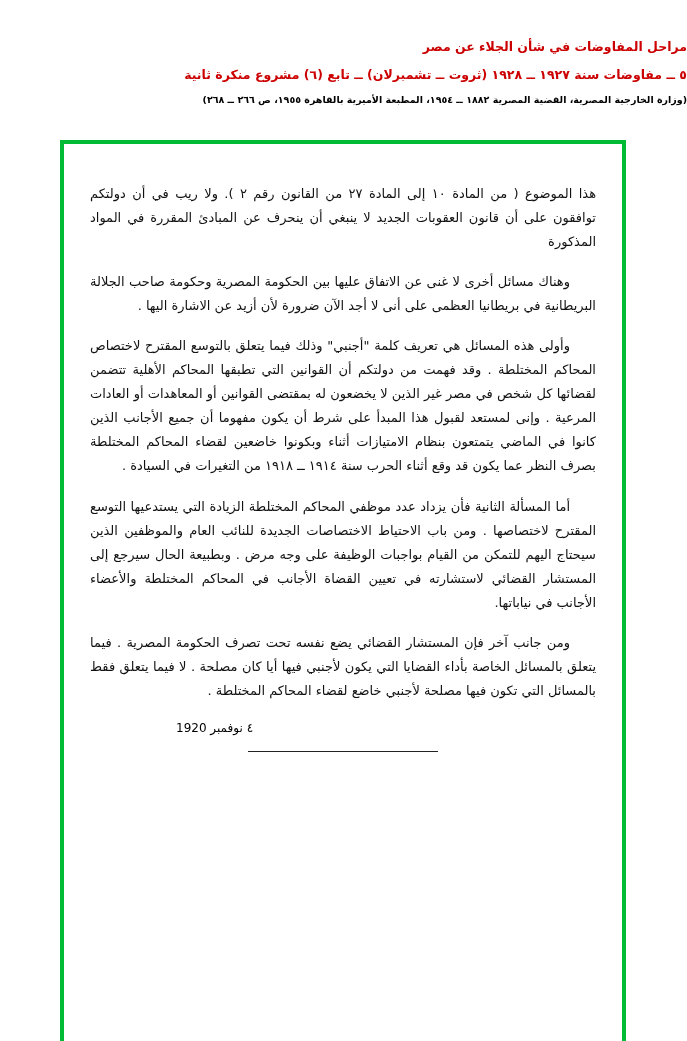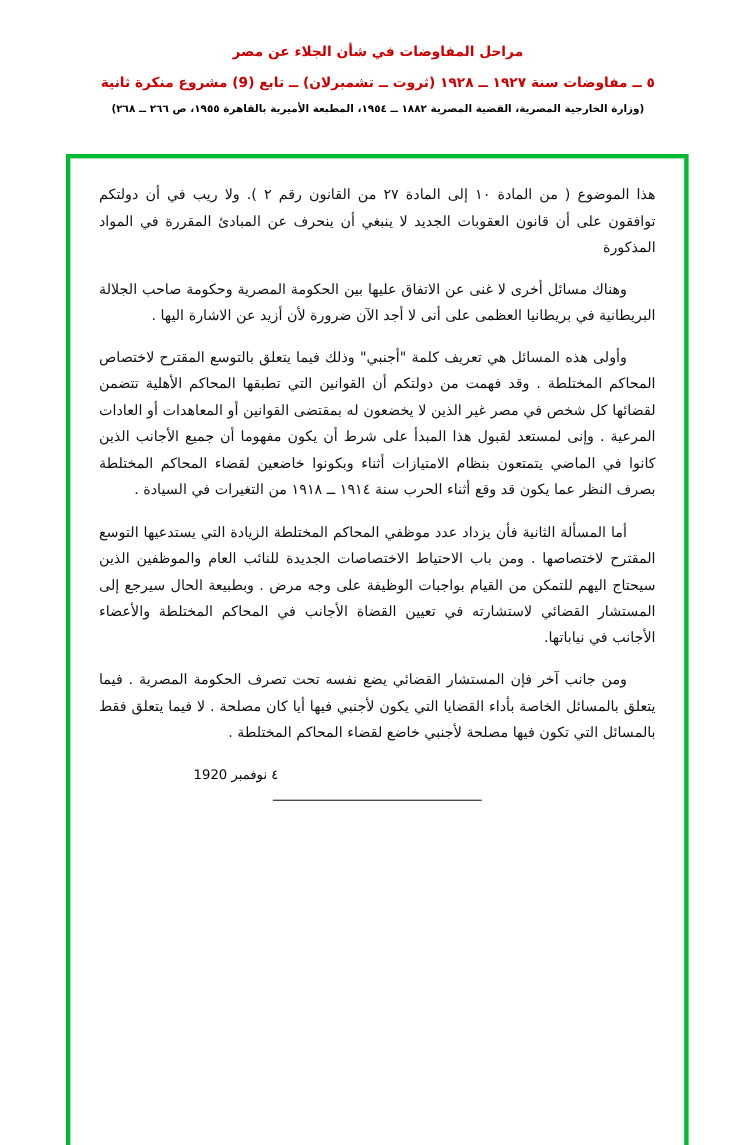--- a/index.html
+++ b/index.html
@@ -19,21 +19,21 @@
   .page {
     width: 687px;
     height: 1041px;
     position: relative;
     box-sizing: border-box;
   }
 
   
   .header {
     padding-top: 38px;
-    text-align: center;
+    text-align: right;
   }
   .header-title {
     color: #cc0000;
     font-weight: bold;
     font-size: 12.5px;
     letter-spacing: 0;
     line-height: 1.4;
     direction: rtl;
   }
   .header-sub {
@@ -65,21 +65,21 @@
     background: #ffffff;
   }
   .frame-inner {
     padding: 22px 26px 0 26px;
     direction: rtl;
     text-align: justify;
   }
   .para {
     font-size: 13px;
     line-height: 1.85;
-    margin: 0 0 14px 0;
+    margin: 16px 0 14px 0;
     direction: rtl;
     text-align: justify;
     text-justify: inter-word;
     color: #111;
   }
   .para.indent {
     text-indent: 26px;
   }
   .date-line {
     font-size: 12px;
@@ -100,21 +100,21 @@
     border-top: 1px solid #222;
   }
 </style>
 </head>
 <body>
 
 <div class="page">
 
   <div class="header">
     <div class="header-title">مراحل المفاوضات في شأن الجلاء عن مصر</div>
-    <div class="header-sub">٥ ــ مفاوضات سنة ١٩٢٧ ــ ١٩٢٨ (ثروت ــ تشمبرلان) ــ تابع (9) مشروع منكرة ثانية</div>
+    <div class="header-sub">٥ ــ مفاوضات سنة ١٩٢٧ ــ ١٩٢٨ (ثروت ــ تشمبرلان) ــ تابع (٦) مشروع منكرة ثانية</div>
     <div class="header-source">(وزارة الخارجية المصرية، القضية المصرية ١٨٨٢ ــ ١٩٥٤، المطبعة الأميرية بالقاهرة ١٩٥٥، ص ٢٦٦ ــ ٢٦٨)</div>
   </div>
 
   <div class="frame">
     <div class="frame-inner">
       <p class="para">هذا الموضوع ( من المادة ١٠ إلى المادة ٢٧ من القانون رقم ٢ ). ولا ريب في أن دولتكم توافقون على أن قانون العقوبات الجديد لا ينبغي أن ينحرف عن المبادئ المقررة في المواد المذكورة</p>
       <p class="para indent">وهناك مسائل أخرى لا غنى عن الاتفاق عليها بين الحكومة المصرية وحكومة صاحب الجلالة البريطانية في بريطانيا العظمى على أنى لا أجد الآن ضرورة لأن أزيد عن الاشارة اليها .</p>
       <p class="para indent">وأولى هذه المسائل هي تعريف كلمة "أجنبي" وذلك فيما يتعلق بالتوسع المقترح لاختصاص المحاكم المختلطة . وقد فهمت من دولتكم أن القوانين التي تطبقها المحاكم الأهلية تتضمن لقضائها كل شخص في مصر غير الذين لا يخضعون له بمقتضى القوانين أو المعاهدات أو العادات المرعية . وإنى لمستعد لقبول هذا المبدأ على شرط أن يكون مفهوما أن جميع الأجانب الذين كانوا في الماضي يتمتعون بنظام الامتيازات أثناء وبكونوا خاضعين لقضاء المحاكم المختلطة بصرف النظر عما يكون قد وقع أثناء الحرب سنة ١٩١٤ ــ ١٩١٨ من التغيرات في السيادة .</p>
       <p class="para indent">أما المسألة الثانية فأن يزداد عدد موظفي المحاكم المختلطة الزيادة التي يستدعيها التوسع المقترح لاختصاصها . ومن باب الاحتياط الاختصاصات الجديدة للنائب العام والموظفين الذين سيحتاج اليهم للتمكن من القيام بواجبات الوظيفة على وجه مرض . وبطبيعة الحال سيرجع إلى المستشار القضائي لاستشارته في تعيين القضاة الأجانب في المحاكم المختلطة والأعضاء الأجانب في نياباتها.</p>
       <p class="para indent">ومن جانب آخر فإن المستشار القضائي يضع نفسه تحت تصرف الحكومة المصرية . فيما يتعلق بالمسائل الخاصة بأداء القضايا التي يكون لأجنبي فيها أيا كان مصلحة . لا فيما يتعلق فقط بالمسائل التي تكون فيها مصلحة لأجنبي خاضع لقضاء المحاكم المختلطة .</p>

